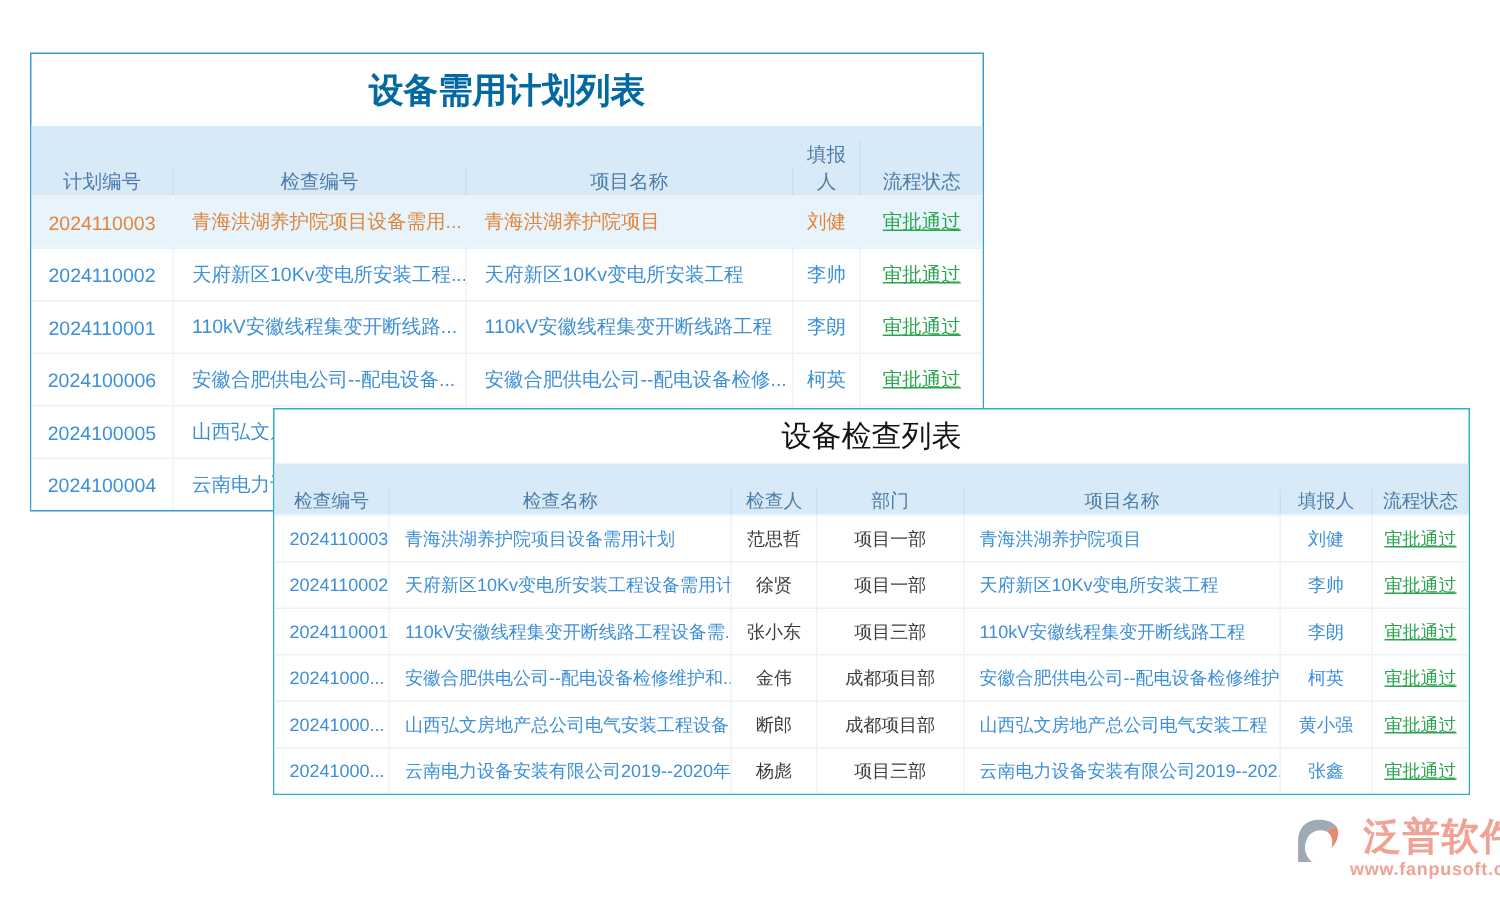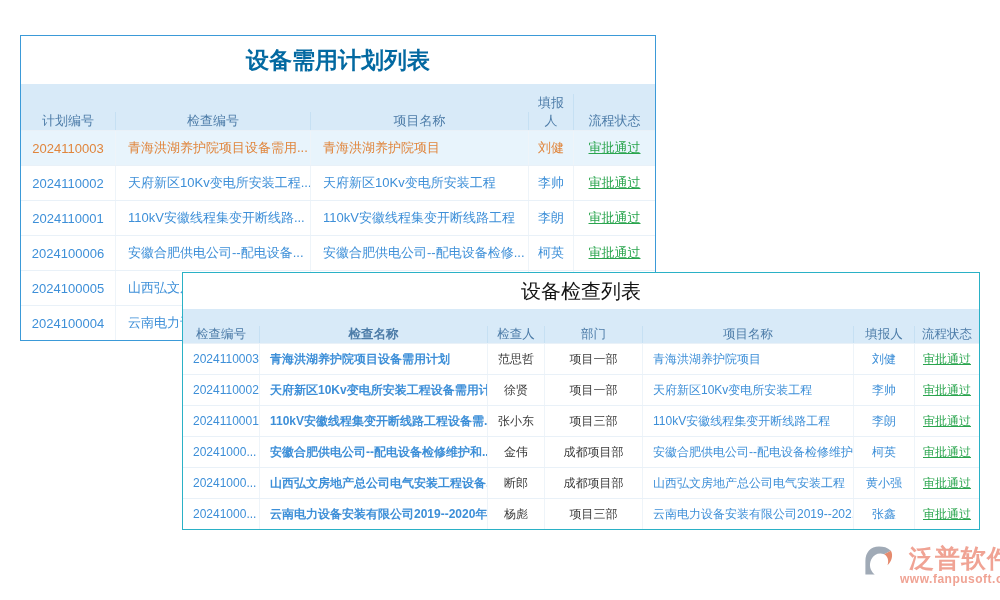--- a/index.html
+++ b/index.html
@@ -66,21 +66,21 @@
     height:36px; line-height:36px;
     text-align:center;
     font-size:20px; font-weight:normal; color:#141414;
     white-space:nowrap;
   }
   .check-card .thead { height:34px; font-size:12.5px; }
   .check-card .trow { height:31px; font-size:12px; }
   .plain { color:#3c3c3c; }
   
   .kc1 { width:77px; }
-  .kc2 { width:228px;font-weight:bold; }
+  .kc2 { width:228px; }
   .kc3 { width:57px; }
   .kc4 { width:98px; }
   .kc5 { width:211px; }
   .kc6 { width:61px; }
   .kc7 { flex:1; }
   .check-card .cell.left { padding:0 10px; }
   
   .logo {
     position:absolute; left:862px; top:544px; z-index:3;
     display:flex; align-items:flex-start; gap:4px;

